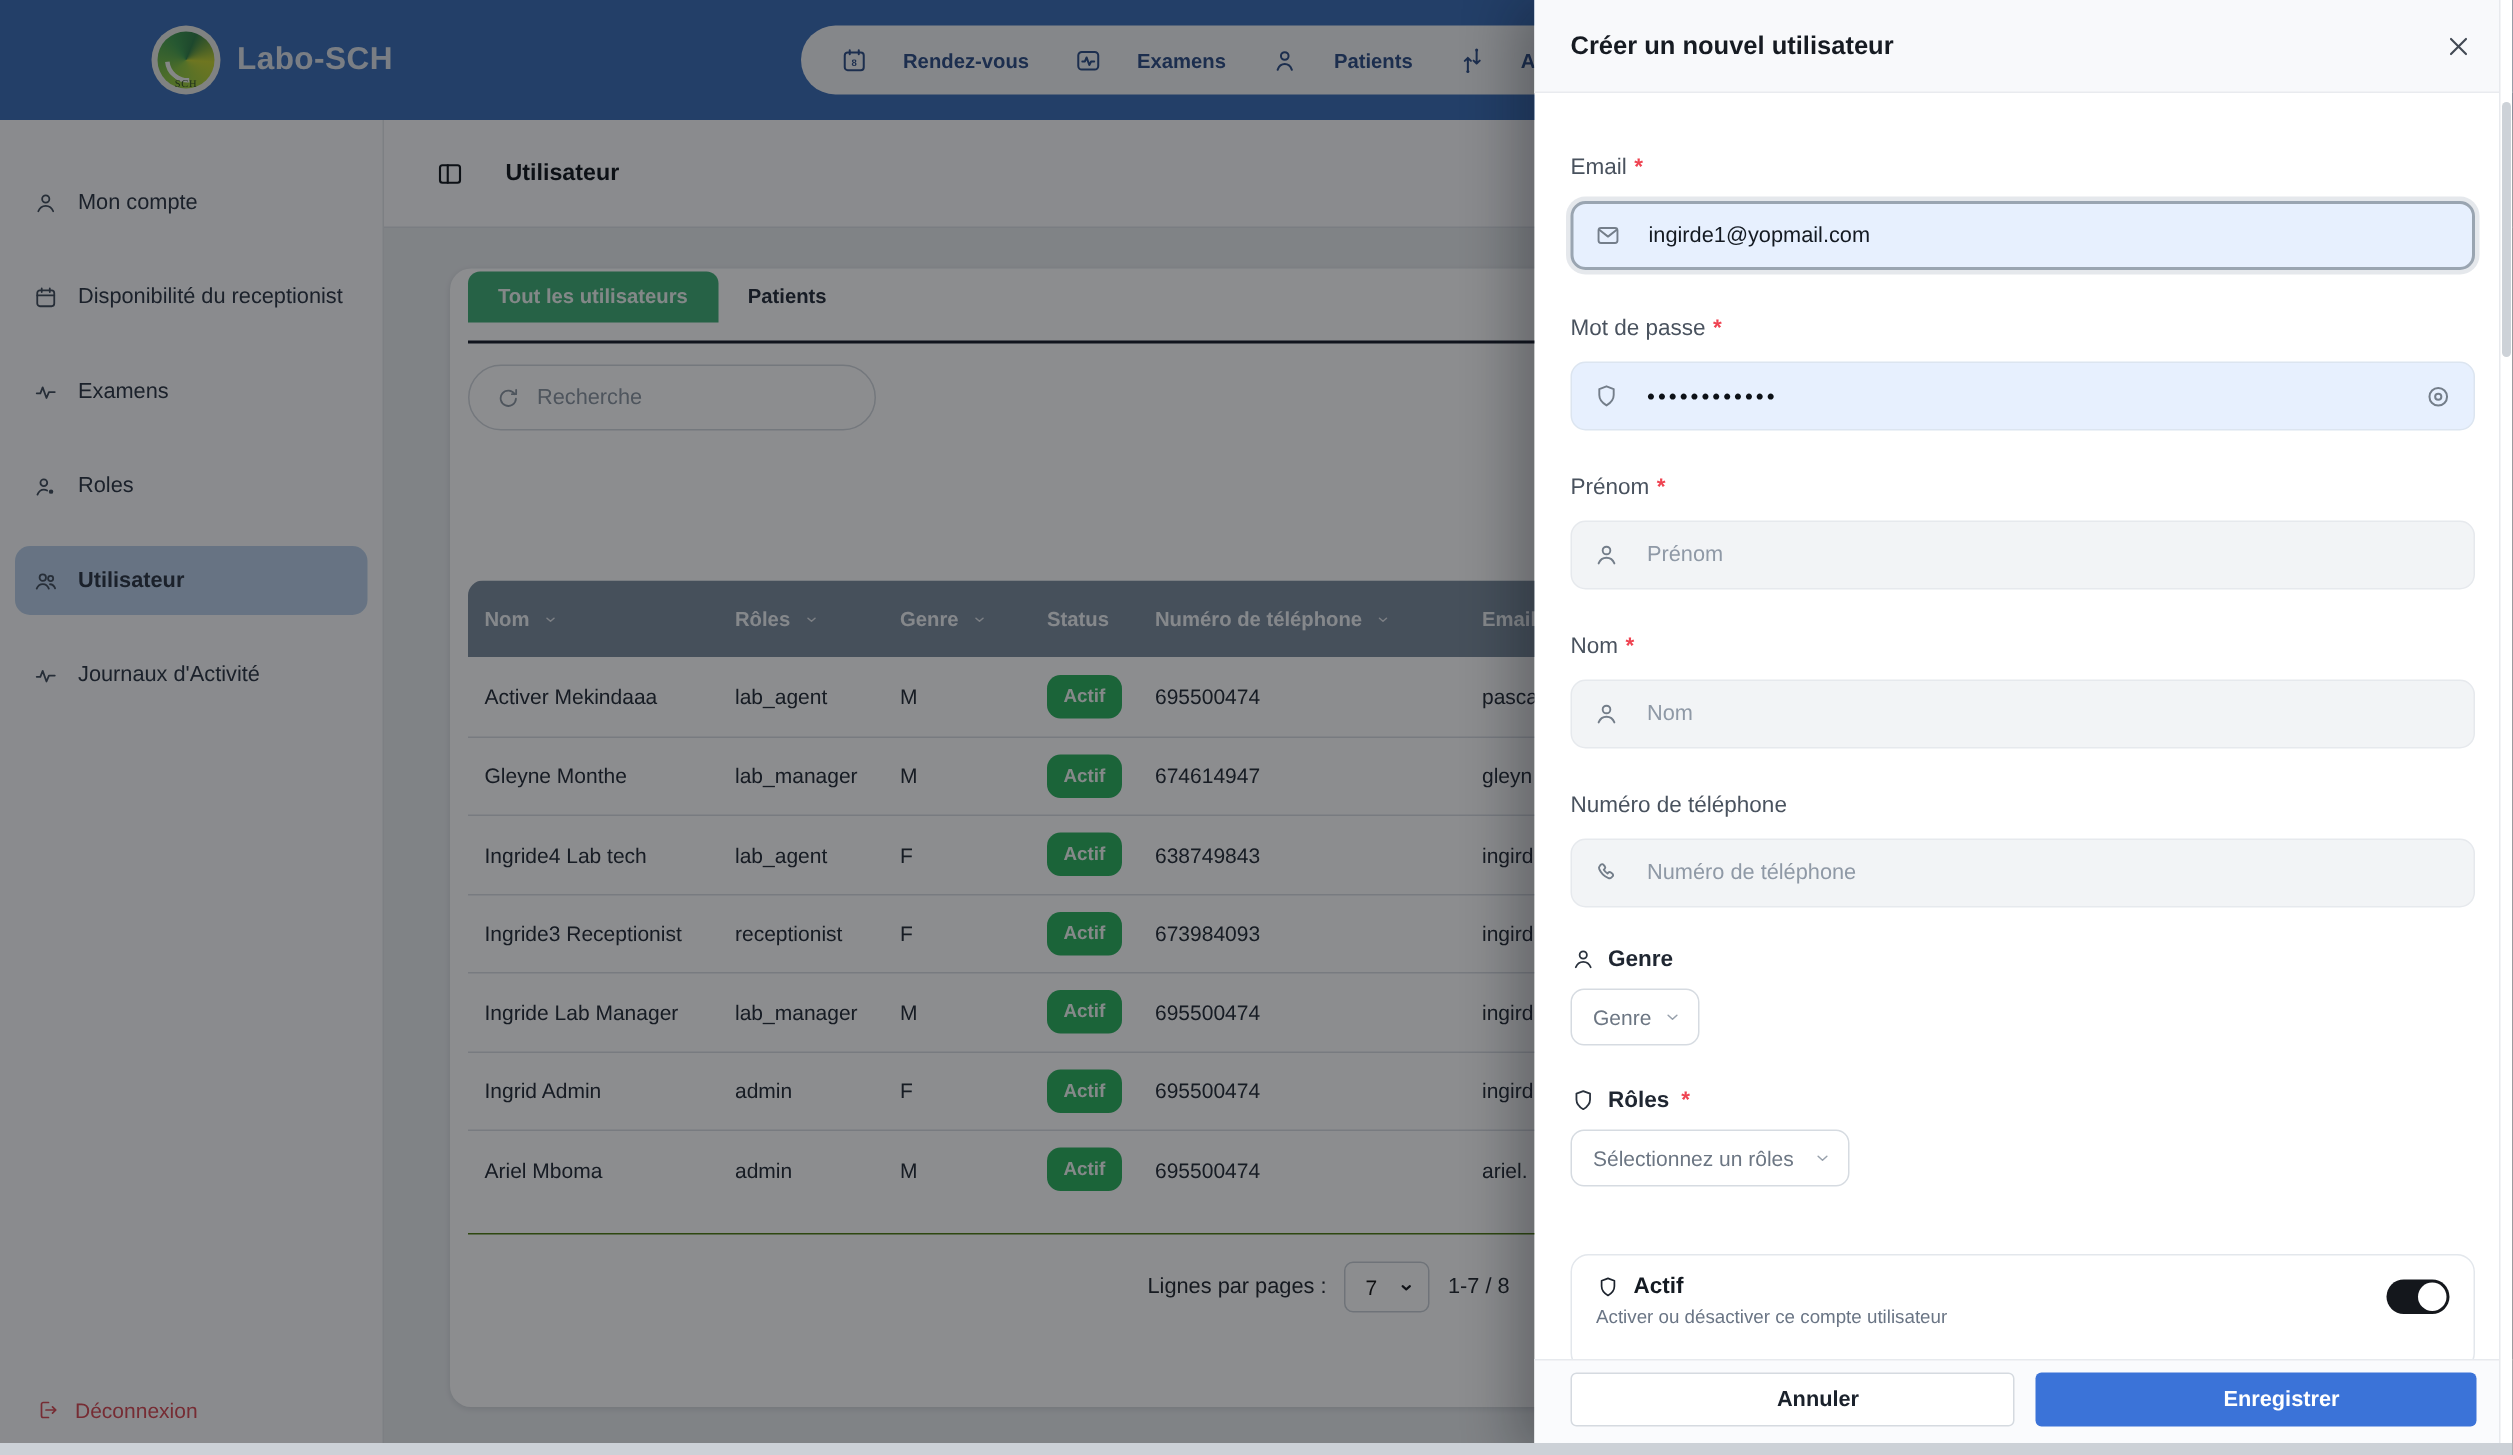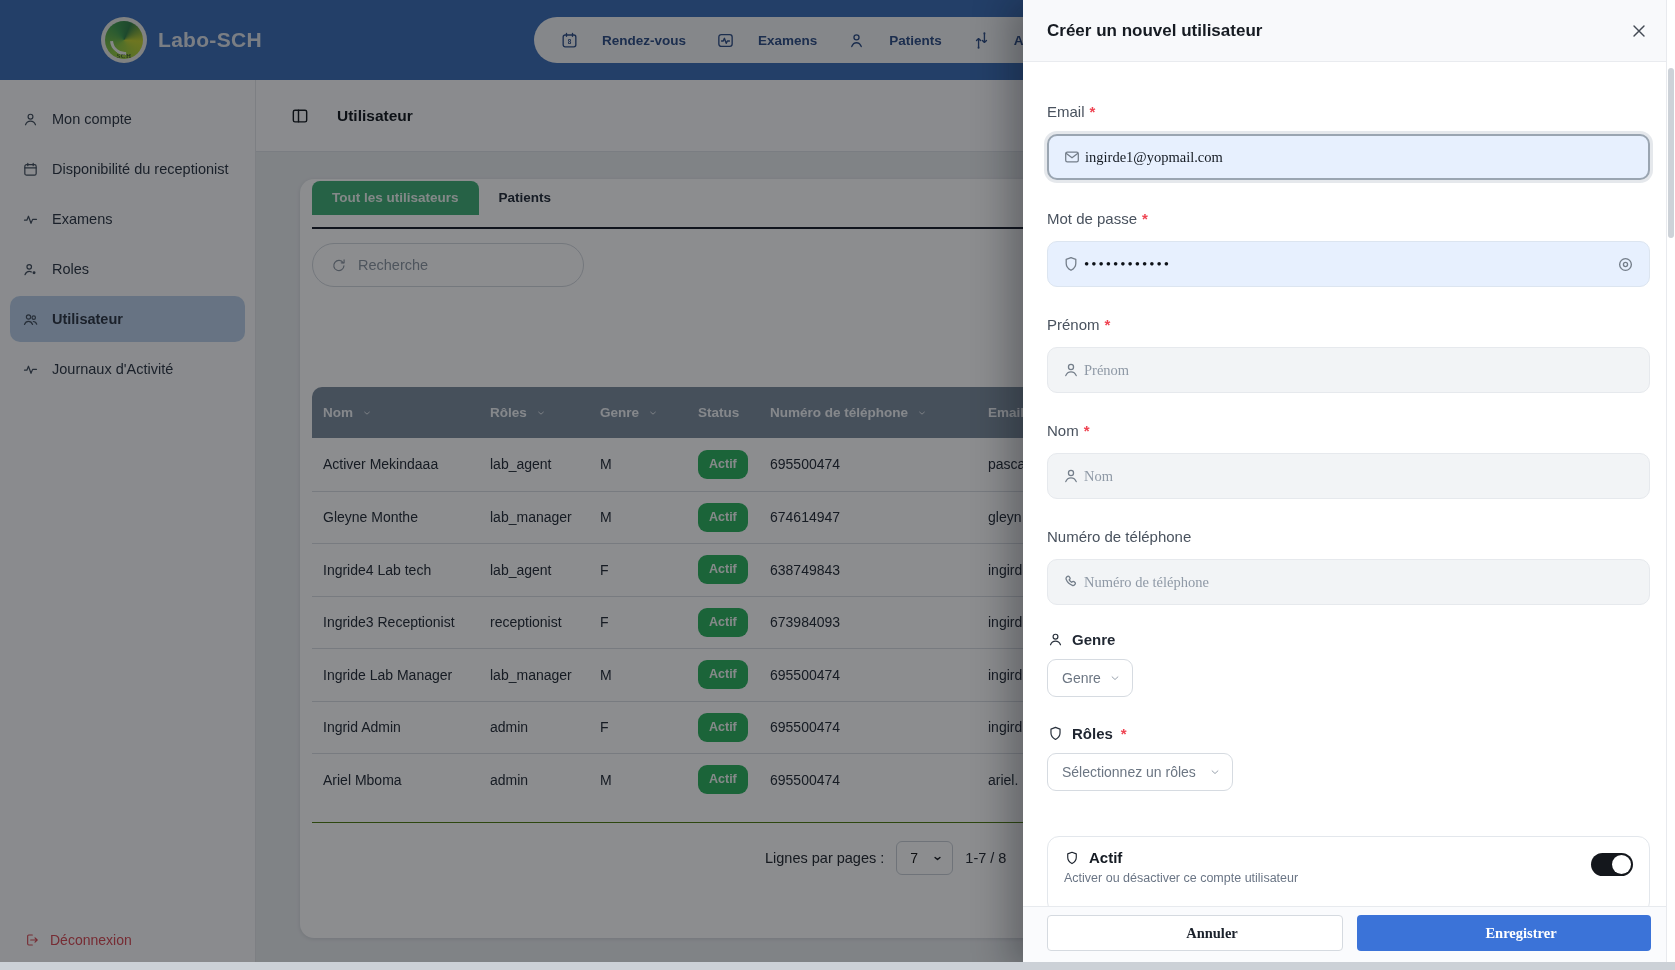--- a/index.html
+++ b/index.html
@@ -25,21 +25,21 @@
     font-size:15px;font-weight:600;color:#e6ebf2;}
   .pill{position:absolute;left:534px;top:17px;height:46px;width:600px;border-radius:23px;
     background:#f2f4f6;display:flex;align-items:center;gap:30px;padding:0 26px;overflow:hidden;}
   .pill-item{display:flex;align-items:center;gap:23px;color:#2c4c85;white-space:nowrap;cursor:pointer;}
   .pill-item span.lab{font-size:13.5px;font-weight:600;}
   .pill-item .ic{width:19px;height:19px;}
 
   
   .sidebar{position:absolute;left:0;top:80px;width:256px;bottom:0;background:#fbfcfd;
     border-right:1px solid #e2e5e9;}
-  .side-items{position:absolute;left:10px;right:10px;top:16px;display:flex;flex-direction:column;gap:4px;}
+  .side-items{position:absolute;left:10px;right:10px;top:32px;display:flex;flex-direction:column;gap:17px;}
   .side-item{height:46px;border-radius:10px;display:flex;align-items:center;gap:13px;
     padding:0 12px;color:#2b3442;font-size:14.5px;font-weight:500;cursor:pointer;}
   .side-item .ic{width:17px;height:17px;color:#414d5c;}
   .side-item.active{background:var(--active-item,#b9cfe9);font-weight:600;}
   .logout{position:absolute;left:24px;top:848px;height:24px;display:flex;align-items:center;gap:10px;
     color:var(--danger-red,#d64853);font-size:14px;cursor:pointer;}
   .logout .ic{width:16px;height:16px;}
 
   
   .content-head{position:absolute;left:256px;top:80px;right:0;height:72px;background:#fbfcfd;
@@ -94,21 +94,21 @@
     box-shadow:-14px 0 34px rgba(10,14,20,.30);}
   .d-head{position:absolute;left:0;top:0;right:0;height:62px;background:#f8f9fb;
     border-bottom:1px solid #e9ebef;}
   .d-title{position:absolute;left:24px;top:0;height:62px;display:flex;align-items:center;
     font-size:17px;font-weight:bold;color:#161b22;}
   .d-close{position:absolute;right:26px;top:21px;width:20px;height:20px;color:#434a54;cursor:pointer;}
   .lbl{position:absolute;left:24px;right:25px;height:20px;display:flex;align-items:center;gap:5px;
     font-size:15px;color:#49525e;}
   .star{color:#ef4452;font-weight:600;}
   .inp{position:absolute;left:24px;right:25px;height:46px;border-radius:10px;
-    display:flex;align-items:center;gap:4px;padding:0 14px;font-size:14.5px;color:#141a22;font-family:Liberation Serif, serif;}
+    display:flex;align-items:center;gap:18px;padding:0 14px;font-size:14.5px;color:#141a22;}
   .inp .ic{color:#747e8a;}
   .inp.blue{background:var(--autofill-blue,#e7f0fe);border:1px solid #dce5f0;}
   .inp.focus{border:2px solid #9aa5b1;box-shadow:0 0 0 3px rgba(151,163,180,.25);}
   .inp.gray{background:#f2f4f6;border:1px solid #e6e9ed;}
   .inp .ph{color:#8f99a6;}
   .dots{letter-spacing:2px;font-size:15px;color:#0d1117;}
   .eye{position:absolute;right:14px;width:19px;height:19px;color:#5f6975;cursor:pointer;}
   .lblrow{position:absolute;left:24px;height:20px;display:flex;align-items:center;gap:8px;
     font-size:15px;font-weight:600;color:#1f2631;}
   .lblrow .ic{width:17px;height:17px;color:#2a323d;}
@@ -120,21 +120,21 @@
     border:1px solid #e3e7ec;border-radius:12px;padding:12px 16px;}
   .sc-title{display:flex;align-items:center;gap:9px;font-size:15px;font-weight:bold;color:#141a22;}
   .sc-title .ic{width:16px;height:16px;color:#1c232d;}
   .sc-sub{margin-top:5px;font-size:12.5px;color:#6a7585;}
   .toggle{position:absolute;right:16px;top:16px;width:42px;height:23px;border-radius:12px;
     background:#14171c;cursor:pointer;}
   .toggle .knob{position:absolute;right:2px;top:2px;width:19px;height:19px;border-radius:50%;background:#fff;}
   .d-footer{position:absolute;left:0;right:0;top:906px;bottom:0;background:#fafbfd;
     border-top:1px solid #e7eaee;}
   .btn{position:absolute;top:8px;height:36px;border-radius:4px;font-size:14.5px;font-weight:600;
-    font-family:Liberation Serif, serif;cursor:pointer;display:flex;align-items:center;justify-content:center;padding-left:40px;}
+    font-family:Liberation Sans, sans-serif;cursor:pointer;display:flex;align-items:center;justify-content:center;padding-left:40px;}
   .btn-cancel{left:24px;width:296px;background:#fff;border:1px solid #d5dae0;color:#1a212b;}
   .btn-submit{left:334px;width:294px;background:var(--accent-blue,#3b73d8);border:none;color:#fff;}
   .vscroll{position:absolute;right:0;top:0;width:9px;height:100%;background:#fff;border-left:1px solid #e8eaee;}
   .vthumb{position:absolute;left:1px;top:68px;width:6px;height:170px;border-radius:3px;background:#cdd2d8;}
 
   .hscroll{position:absolute;left:0;bottom:0;width:100%;height:8px;background:#ccd1d7;z-index:60;}
 </style>
 </head>
 <body>
 

